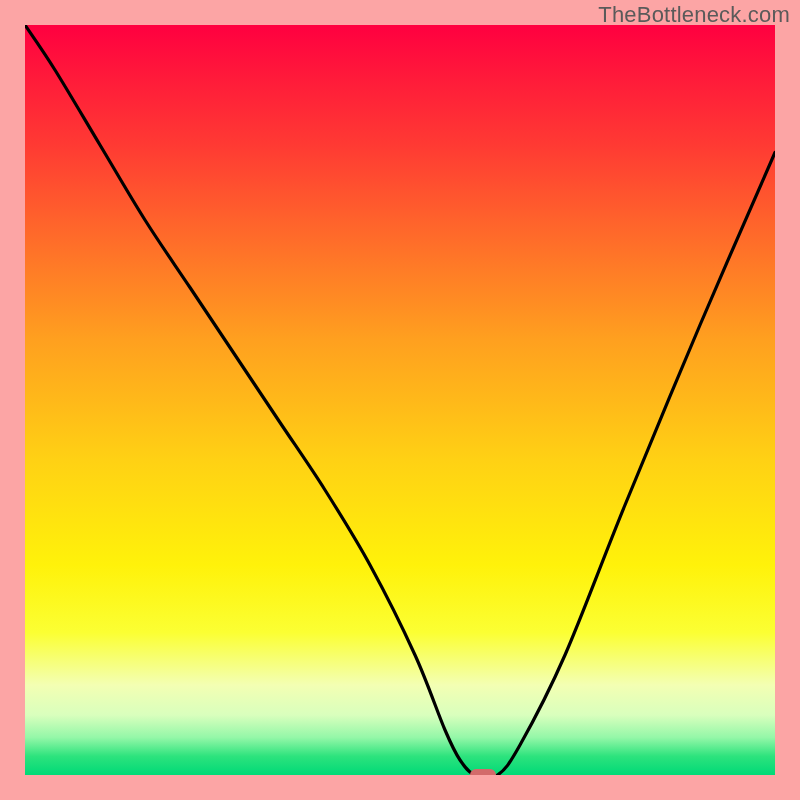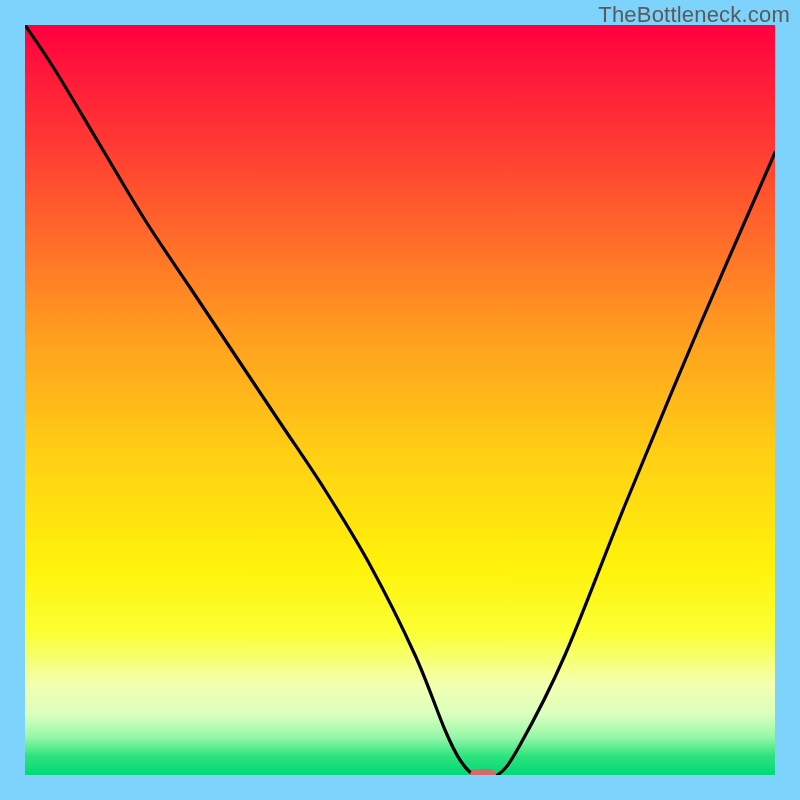--- a/index.html
+++ b/index.html
@@ -8,21 +8,21 @@
     width: 800px;
     height: 800px;
     background: #000;
     overflow: hidden;
     font-family: Arial, Helvetica, sans-serif;
   }
   .frame {
     position: relative;
     width: 800px;
     height: 800px;
-    background: #7dd3fc;
+    background: #fca5a5;
   }
   .watermark {
     position: absolute;
     top: 2px;
     right: 10px;
     color: #5a5a5a;
     font-size: 22px;
     font-weight: 500;
     letter-spacing: 0.2px;
     z-index: 20;

